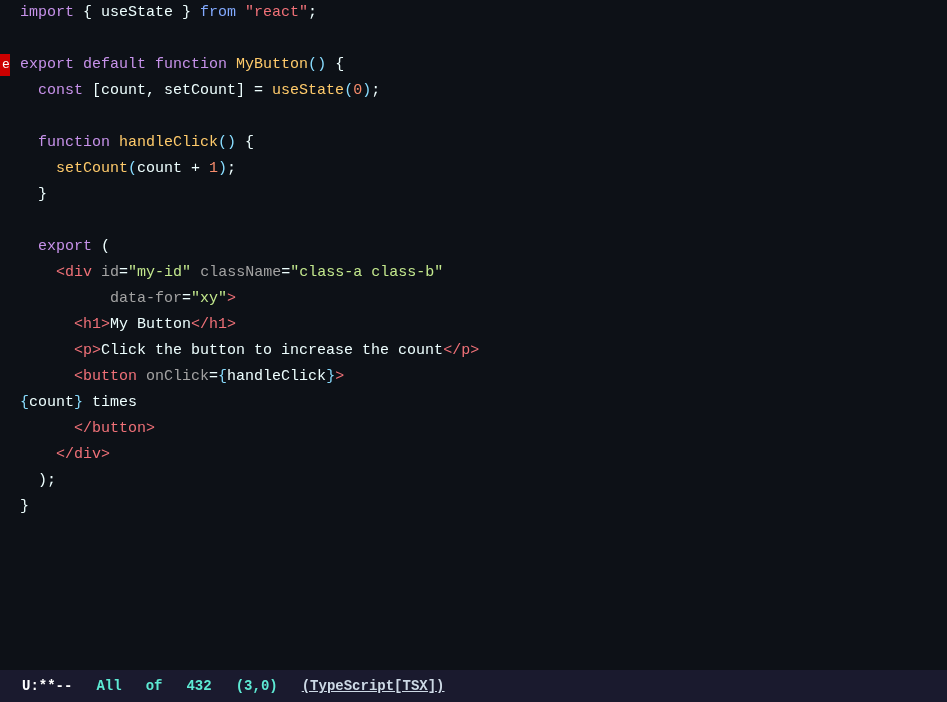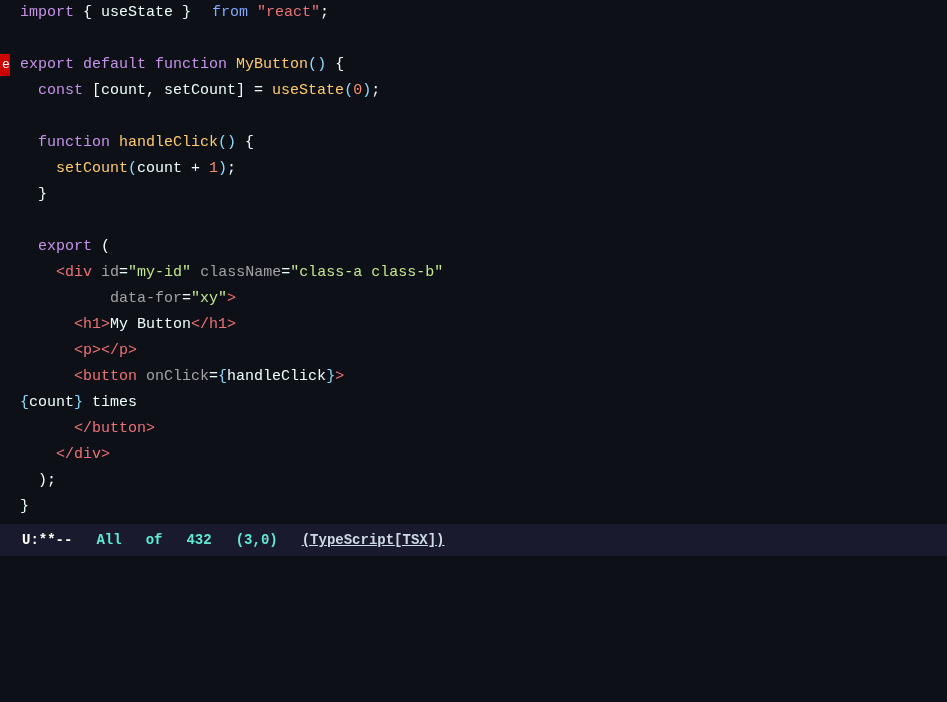--- a/index.html
+++ b/index.html
@@ -13,21 +13,21 @@
       font-family: 'Consolas', 'Monaco', 'Courier New', monospace;
       font-size: 15px;
       color: #cdd9e5;
       width: 947px;
       height: 702px;
       overflow: hidden;
     }
 
     .editor-container {
       width: 947px;
-      height: 556px;
+      height: 702px;
       display: flex;
       flex-direction: column;
       background-color: #0d1117;
     }
 
     .code-area {
       flex: 1;
       padding: 0;
       overflow: hidden;
       line-height: 1.6;
@@ -60,21 +60,21 @@
       line-height: 22px;
     }
 
     .empty-line {
       min-height: 26px;
       padding: 1px 0 1px 20px;
     }
 
     
     .kw-purple { color: #c792ea; } 
-    .kw-blue { color: #82aaff; margin-left: 12px; }   
+    .kw-blue { color: #82aaff; }   
     .str-red { color: #f07178; }   
     .fn-yellow { color: #ffcb6b; } 
     .bracket { color: #89ddff; }        
     .num { color: #f78c6c; }       
     .tag { color: #f07178; }       
     .attr-name { color: #a3a3a3; } 
     .attr-value { color: #c3e88d; }
     .expr { color: #89ddff; }      
     .var-name { color: #eeffff; }
     .plain { color: #eeffff; }
@@ -164,21 +164,21 @@
 
     <div class="code-line">
       <span class="plain">          </span><span class="attr-name">data-for</span><span class="plain">=</span><span class="attr-value">"xy"</span><span class="tag">&gt;</span>
     </div>
 
     <div class="code-line">
       <span class="plain">      </span><span class="tag">&lt;</span><span class="tag">h1</span><span class="tag">&gt;</span><span class="plain">My Button</span><span class="tag">&lt;/</span><span class="tag">h1</span><span class="tag">&gt;</span>
     </div>
 
     <div class="code-line">
-      <span class="plain">      </span><span class="tag">&lt;</span><span class="tag">p</span><span class="tag">&gt;</span><span class="tag">&lt;/</span><span class="tag">p</span><span class="tag">&gt;</span>
+      <span class="plain">      </span><span class="tag">&lt;</span><span class="tag">p</span><span class="tag">&gt;</span><span class="plain">Click the button to increase the count</span><span class="tag">&lt;/</span><span class="tag">p</span><span class="tag">&gt;</span>
     </div>
 
     <div class="code-line">
       <span class="plain">      </span><span class="tag">&lt;</span><span class="tag">button</span><span class="plain"> </span><span class="attr-name">onClick</span><span class="plain">=</span><span class="expr">{</span><span class="var-name">handleClick</span><span class="expr">}</span><span class="tag">&gt;</span>
     </div>
 
     <div class="code-line">
       <span class="expr">{</span><span class="var-name">count</span><span class="expr">}</span><span class="plain"> times</span>
     </div>
 

